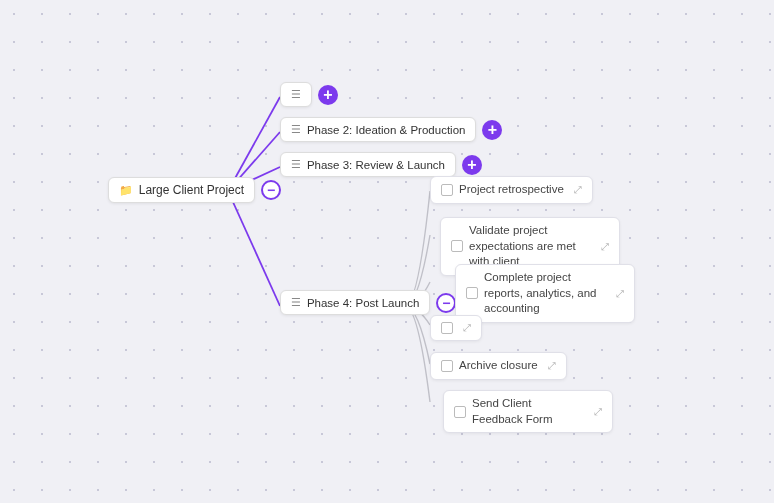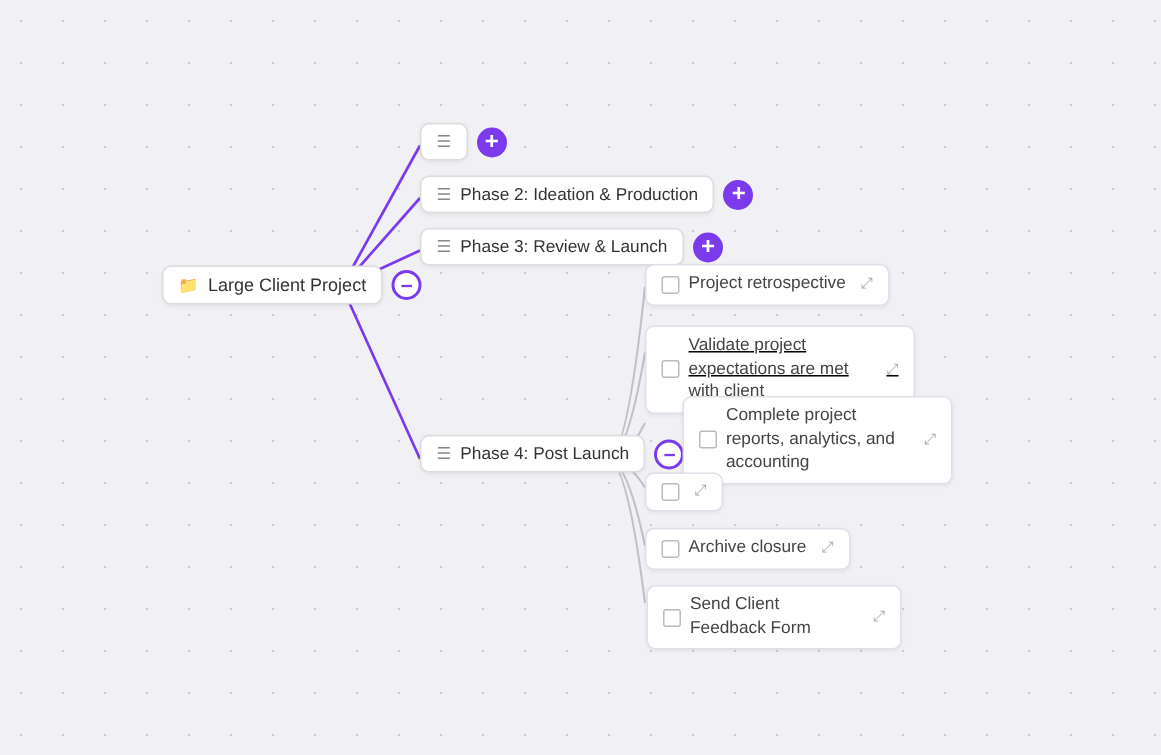--- a/index.html
+++ b/index.html
@@ -197,21 +197,21 @@
   </div>
 
   <div class="node" style="left: 430px; top: 176px;">
     <div class="task-box">
       <span class="task-checkbox"></span>
       <span>Project retrospective</span>
       <span class="expand-icon">⤢</span>
     </div>
   </div>
 
-  <div class="node" style="left: 430px; top: 217px; text-decoration: underline;">
+  <div class="node" style="left: 440px; top: 217px;">
     <div class="task-box" style="max-width:180px;">
       <span class="task-checkbox"></span>
       <span>Validate project expectations are met with client</span>
       <span class="expand-icon">⤢</span>
     </div>
   </div>
 
   <div class="node" style="left: 430px; top: 264px; padding-left: 25px;">
     <div class="task-box" style="max-width:180px;">
       <span class="task-checkbox"></span>
@@ -228,21 +228,21 @@
   </div>
 
   <div class="node" style="left: 430px; top: 352px;">
     <div class="task-box">
       <span class="task-checkbox"></span>
       <span>Archive closure</span>
       <span class="expand-icon">⤢</span>
     </div>
   </div>
 
-  <div class="node" style="left: 431px; top: 390px;">
+  <div class="node" style="left: 443px; top: 390px;">
     <div class="task-box">
       <span class="task-checkbox"></span>
       <span>Send Client Feedback Form</span>
       <span class="expand-icon">⤢</span>
     </div>
   </div>
 
 </div>
 
 </body></html>

